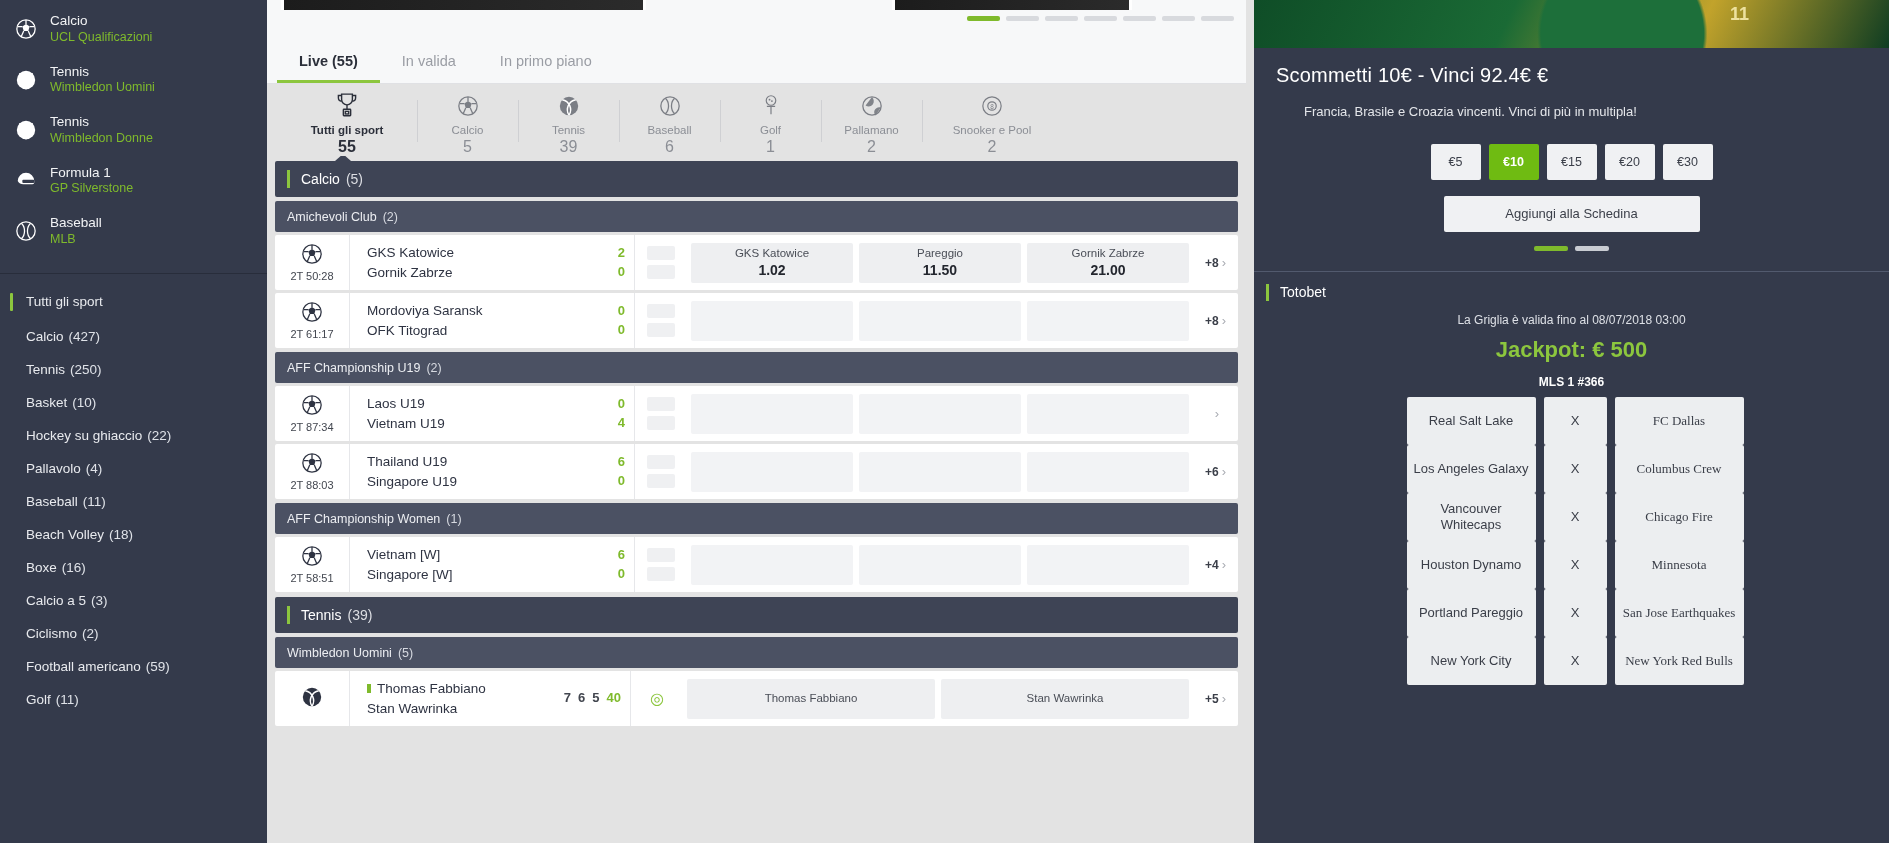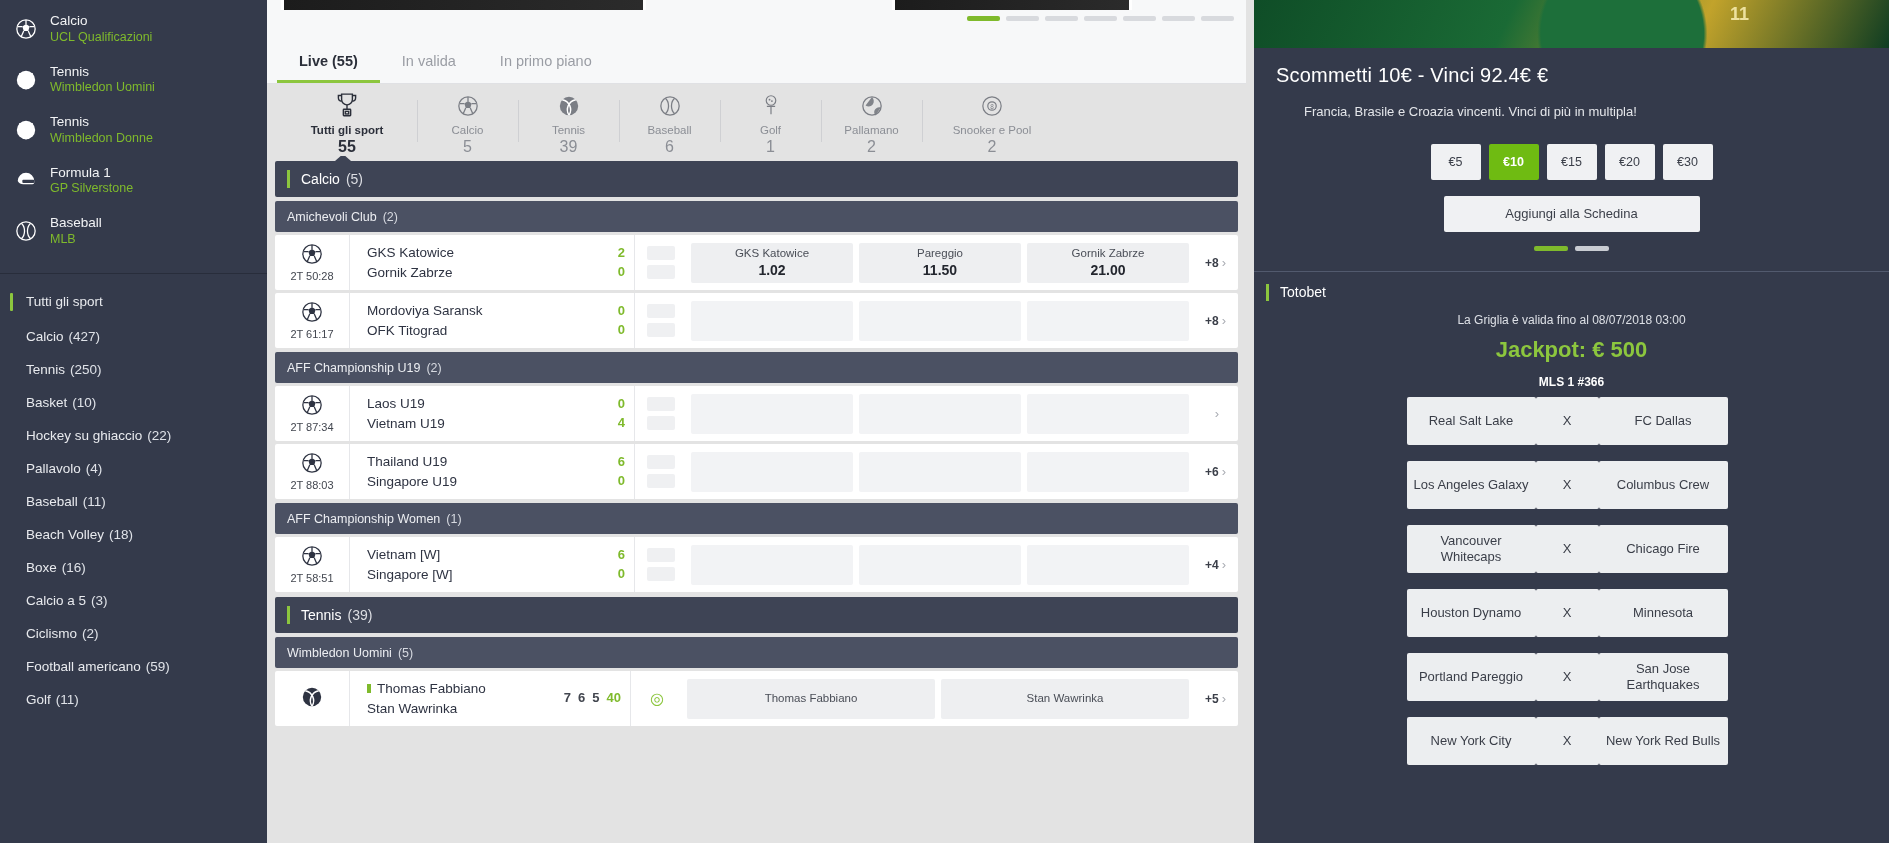--- a/index.html
+++ b/index.html
@@ -269,30 +269,30 @@
   .toto-hdr {
     display: flex; align-items: center; padding: 12px 0 10px 12px;
     color: #fff; font-size: 14px;
   }
   .toto-hdr .bar { width: 3px; height: 17px; background: #8cc63e; margin-right: 11px; }
   .toto-valid { text-align: center; font-size: 12px; color: #dde0e6; margin-top: 2px; }
   .toto-jack { text-align: center; font-size: 22px; color: #8cc63e; font-weight: 700; margin-top: 10px; }
   .toto-mls { text-align: center; font-size: 12px; color: #fff; font-weight: 700; margin-top: 12px; }
 
   .grid { padding: 8px 4px 0 4px; }
-  .grow { display: flex; gap: 0; margin-bottom: 16px; }
+  .grow { display: flex; gap: 8px; margin-bottom: 0; }
   .gcell {
     background: #eceef0; border-radius: 2px;
     display: flex; align-items: center; justify-content: center;
     text-align: center; font-size: 13px; color: #3a3e48;
     height: 48px; line-height: 1.25; padding: 0 4px;
   }
   .gcell.home { flex: 0 0 129px; }
   .gcell.draw { flex: 0 0 63px; }
-  .gcell.away { flex: 0 0 129px; }
+  .gcell.away { flex: 0 0 129px; font-family: Liberation Serif, serif; }
   .grid-inner { width: 330px; margin: 0 auto; }
 </style>
 </head>
 <body>
 
 <div class="app">
 
   <aside class="sidebar">
     <div class="highlights" id="highlights">
   <div class="hl-item">

